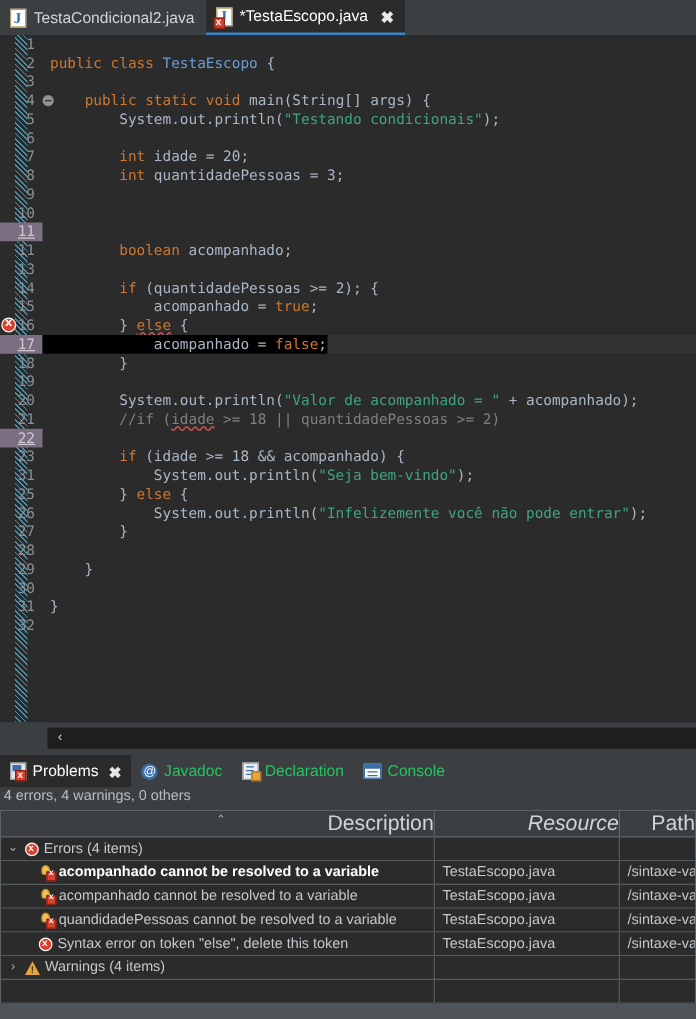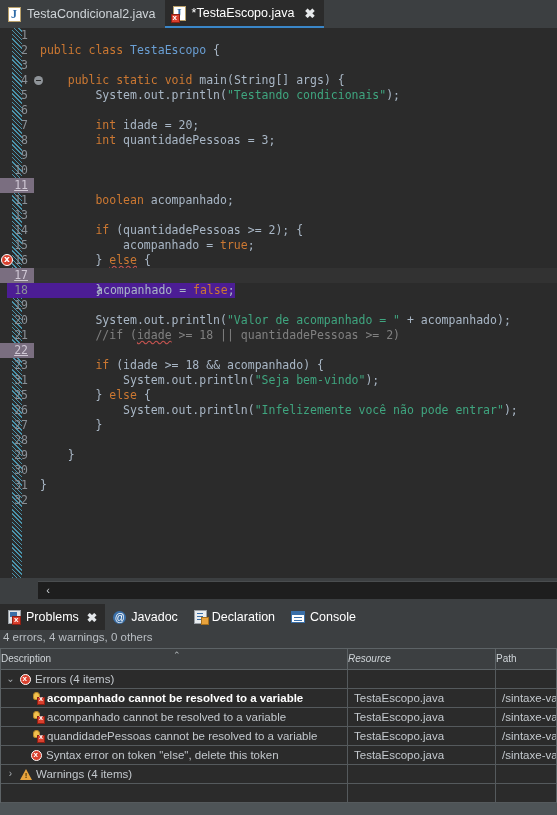--- a/index.html
+++ b/index.html
@@ -79,22 +79,22 @@
     width: 34px; min-width: 34px; text-align: right;
     color: #8a9097; padding-right: 6px;
     font-family: "DejaVu Sans Mono", monospace; font-size: 11.5px;
     box-sizing: border-box; line-height: 15px;
   }
   .ln.numhl .num { background: #7a6e80; color: #cfc7d4; text-decoration: underline; }
   .ln .code {
     padding-left: 6px; color: #a9b7c6; line-height: 15px;
     font-family: "DejaVu Sans Mono", monospace;
   }
-  .ln.currentline { background: #323232; flex-direction: column; }
-  .ln.currentline .code { background: #4c1d95; margin-left: 7px; }
+  .ln.currentline { background: #323232; }
+  .ln.currentline .code { background: #000000; }
 
   
   .kw   { color: #cc7832; }
   .type { color: #6a9fd4; }
   .str  { color: #3fa57f; }
   .cmt  { color: #808080; }
   .num0 { color: #a9b7c6; }
   .plain{ color: #a9b7c6; }
   .sq {
     text-decoration: underline wavy #c75450;
@@ -140,21 +140,21 @@
     position: absolute; left: 0; top: 604px; width: 557px; height: 211px;
     background: #3c3f41;
   }
   .panel-tabs {
     position: absolute; left: 0; top: 0; width: 557px; height: 26px;
     display: flex; align-items: center; gap: 0;
   }
   .ptab {
     display: flex; align-items: center; gap: 5px;
     height: 26px; padding: 0 8px; box-sizing: border-box;
-    font-size: 12.5px; color: #ffffff; white-space: nowrap;
+    font-size: 12.5px; color: #22c55e; white-space: nowrap;
   }
   .ptab.active { background: #2b2b2b; color: #ffffff; }
   .ptab-close { font-weight: bold; font-size: 12.5px; margin-left: 3px; color: #e4e7ea; }
 
   .ico-problems {
     position: relative; width: 13px; height: 14px;
     background: #dfe3e6; border: 1px solid #9aa0a6; box-sizing: border-box; flex: none;
   }
   .ico-problems::before {
     content: ""; position: absolute; left: 1px; top: 1px;
@@ -215,23 +215,23 @@
   .ptable {
     position: absolute; left: 0; top: 44px; width: 557px; height: 155px;
     background: #2b2b2b; box-sizing: border-box;
     border: 1px solid #5d6366; border-bottom: none;
   }
   .thead {
     display: flex; height: 20px; background: #3c3f41;
     border-bottom: 1px solid #5d6366; position: relative;
   }
   .th {
-    font-size: 10px; color: #cfd4d8; line-height: 20px;
+    font-size: 17px; color: #cfd4d8; line-height: 20px;
     box-sizing: border-box;
-    border-right: 1px solid #5d6366; white-space: nowrap; overflow: hidden;
+    border-right: 1px solid #5d6366; white-space: nowrap; overflow: hidden; text-align: right;
   }
   .th.c0 { width: 347px; }
   .th.c1 { width: 148px; font-style: italic; }
   .th.c2 { width: 60px; border-right: none; }
   .sortmark {
     position: absolute; left: 172px; top: 1px;
     font-size: 9px; color: #b5babd; line-height: 10px;
   }
   .trow {
     display: flex; height: 18px; border-bottom: 1px solid #555a5d;

